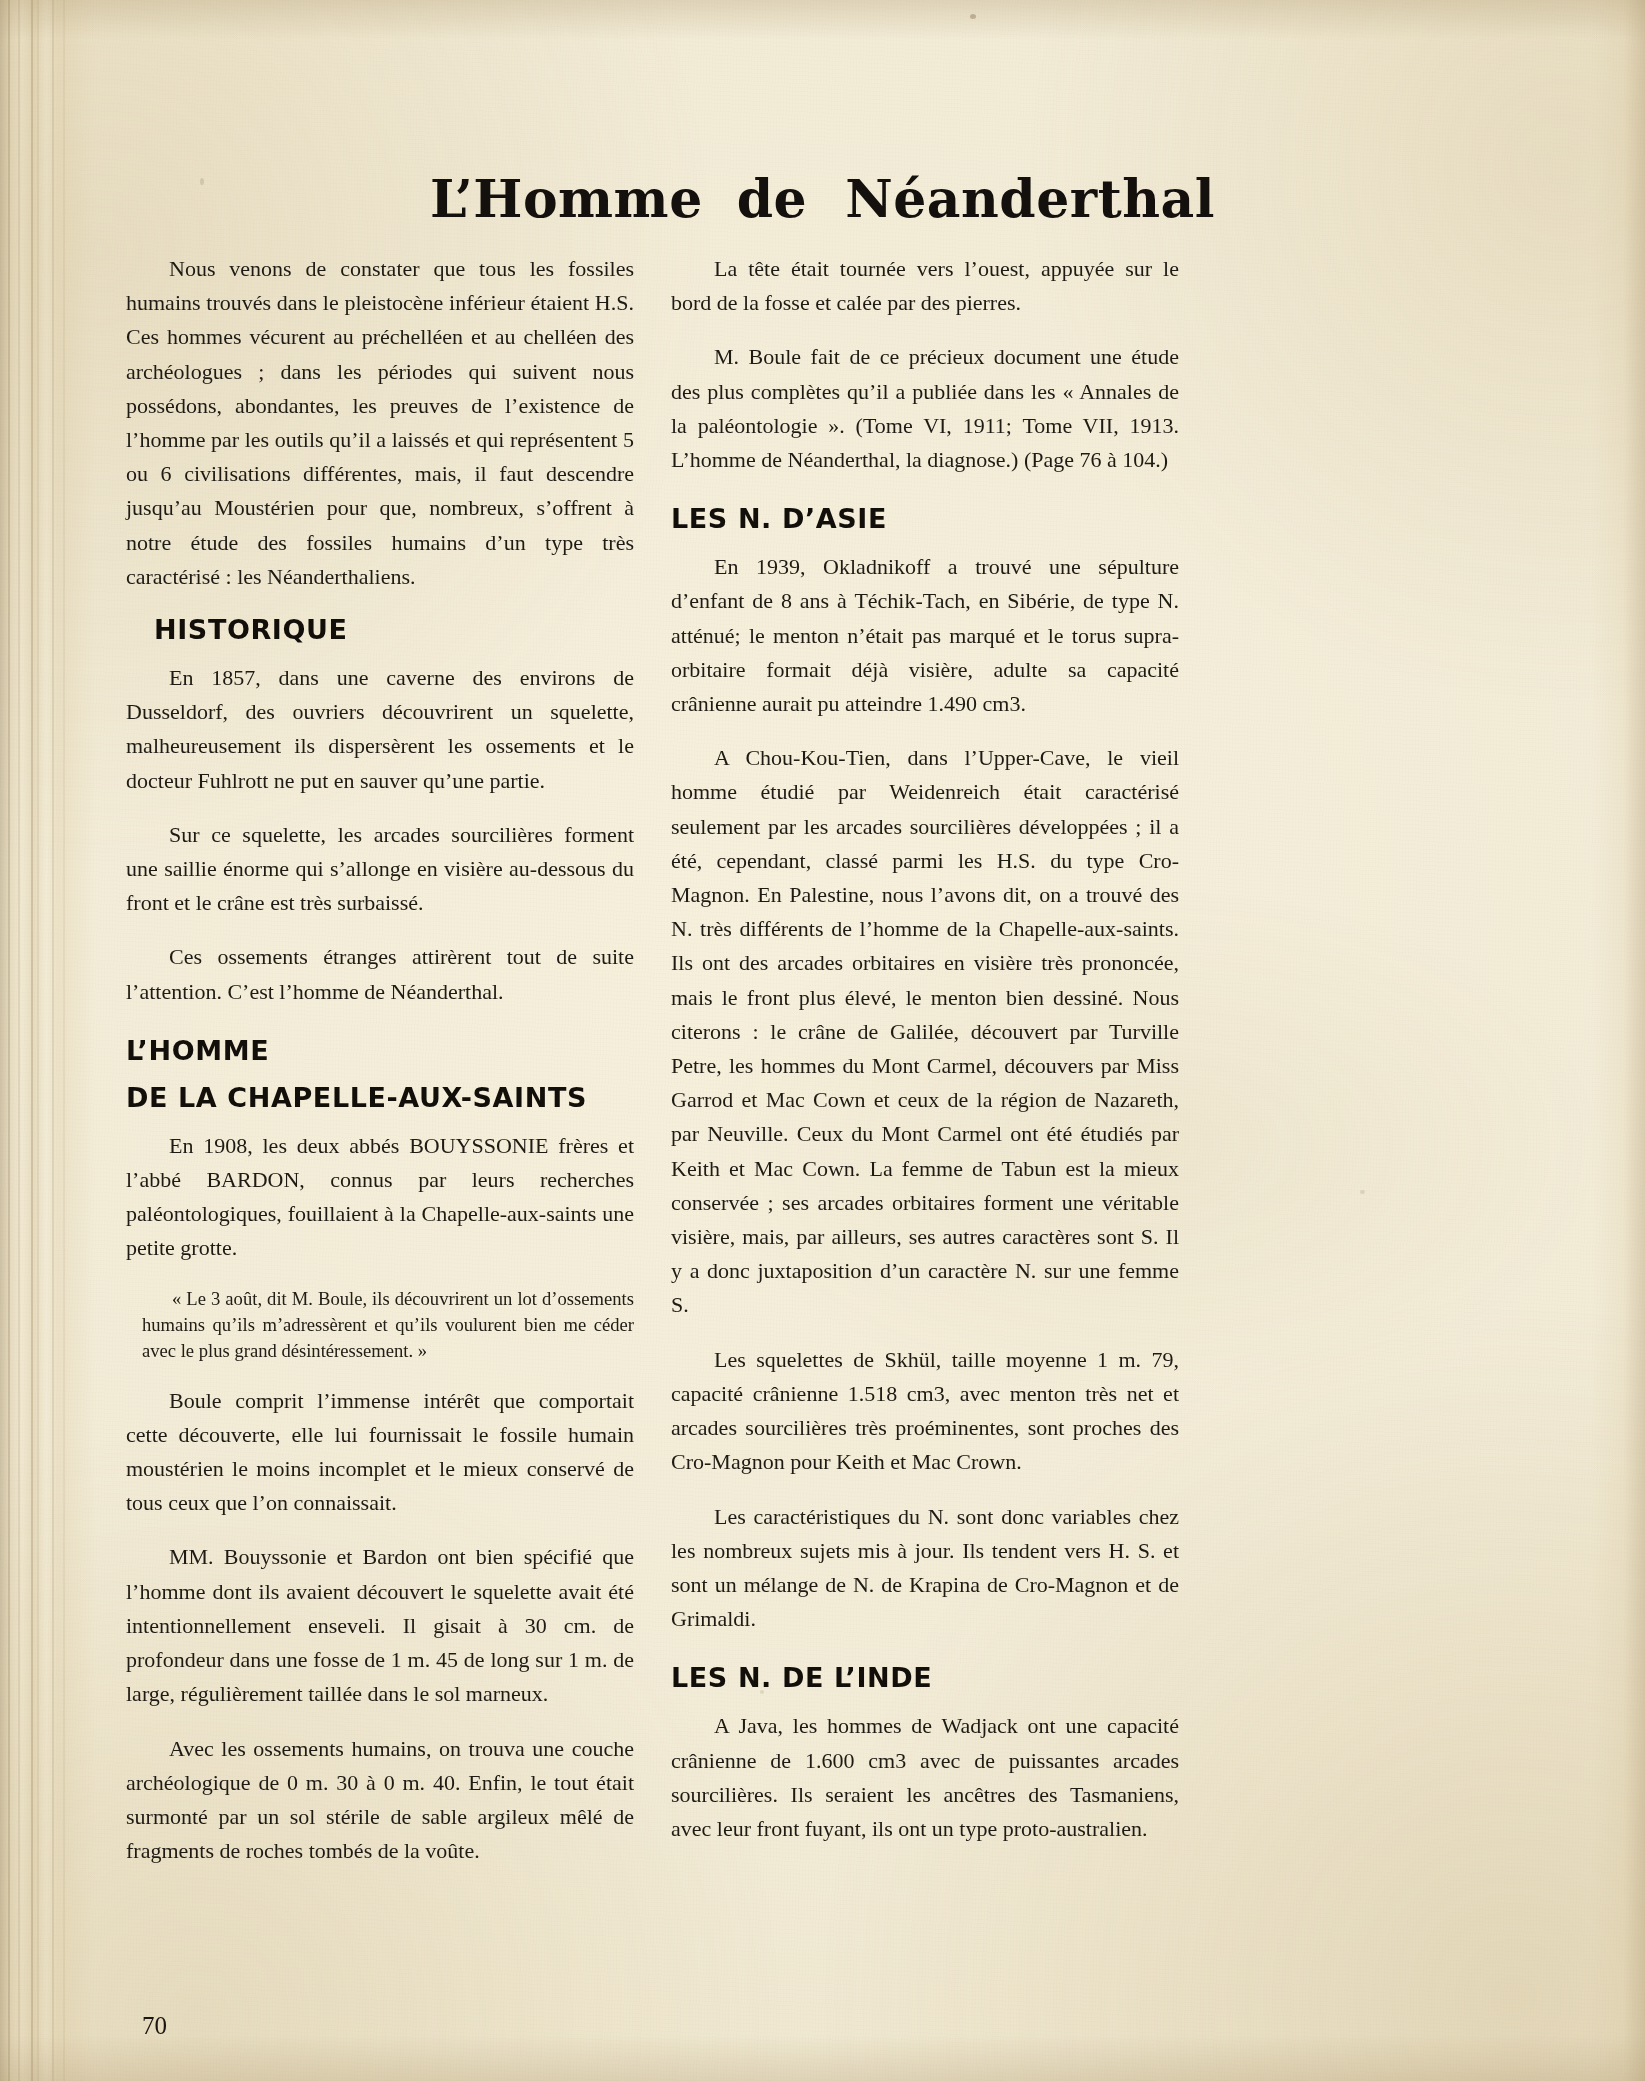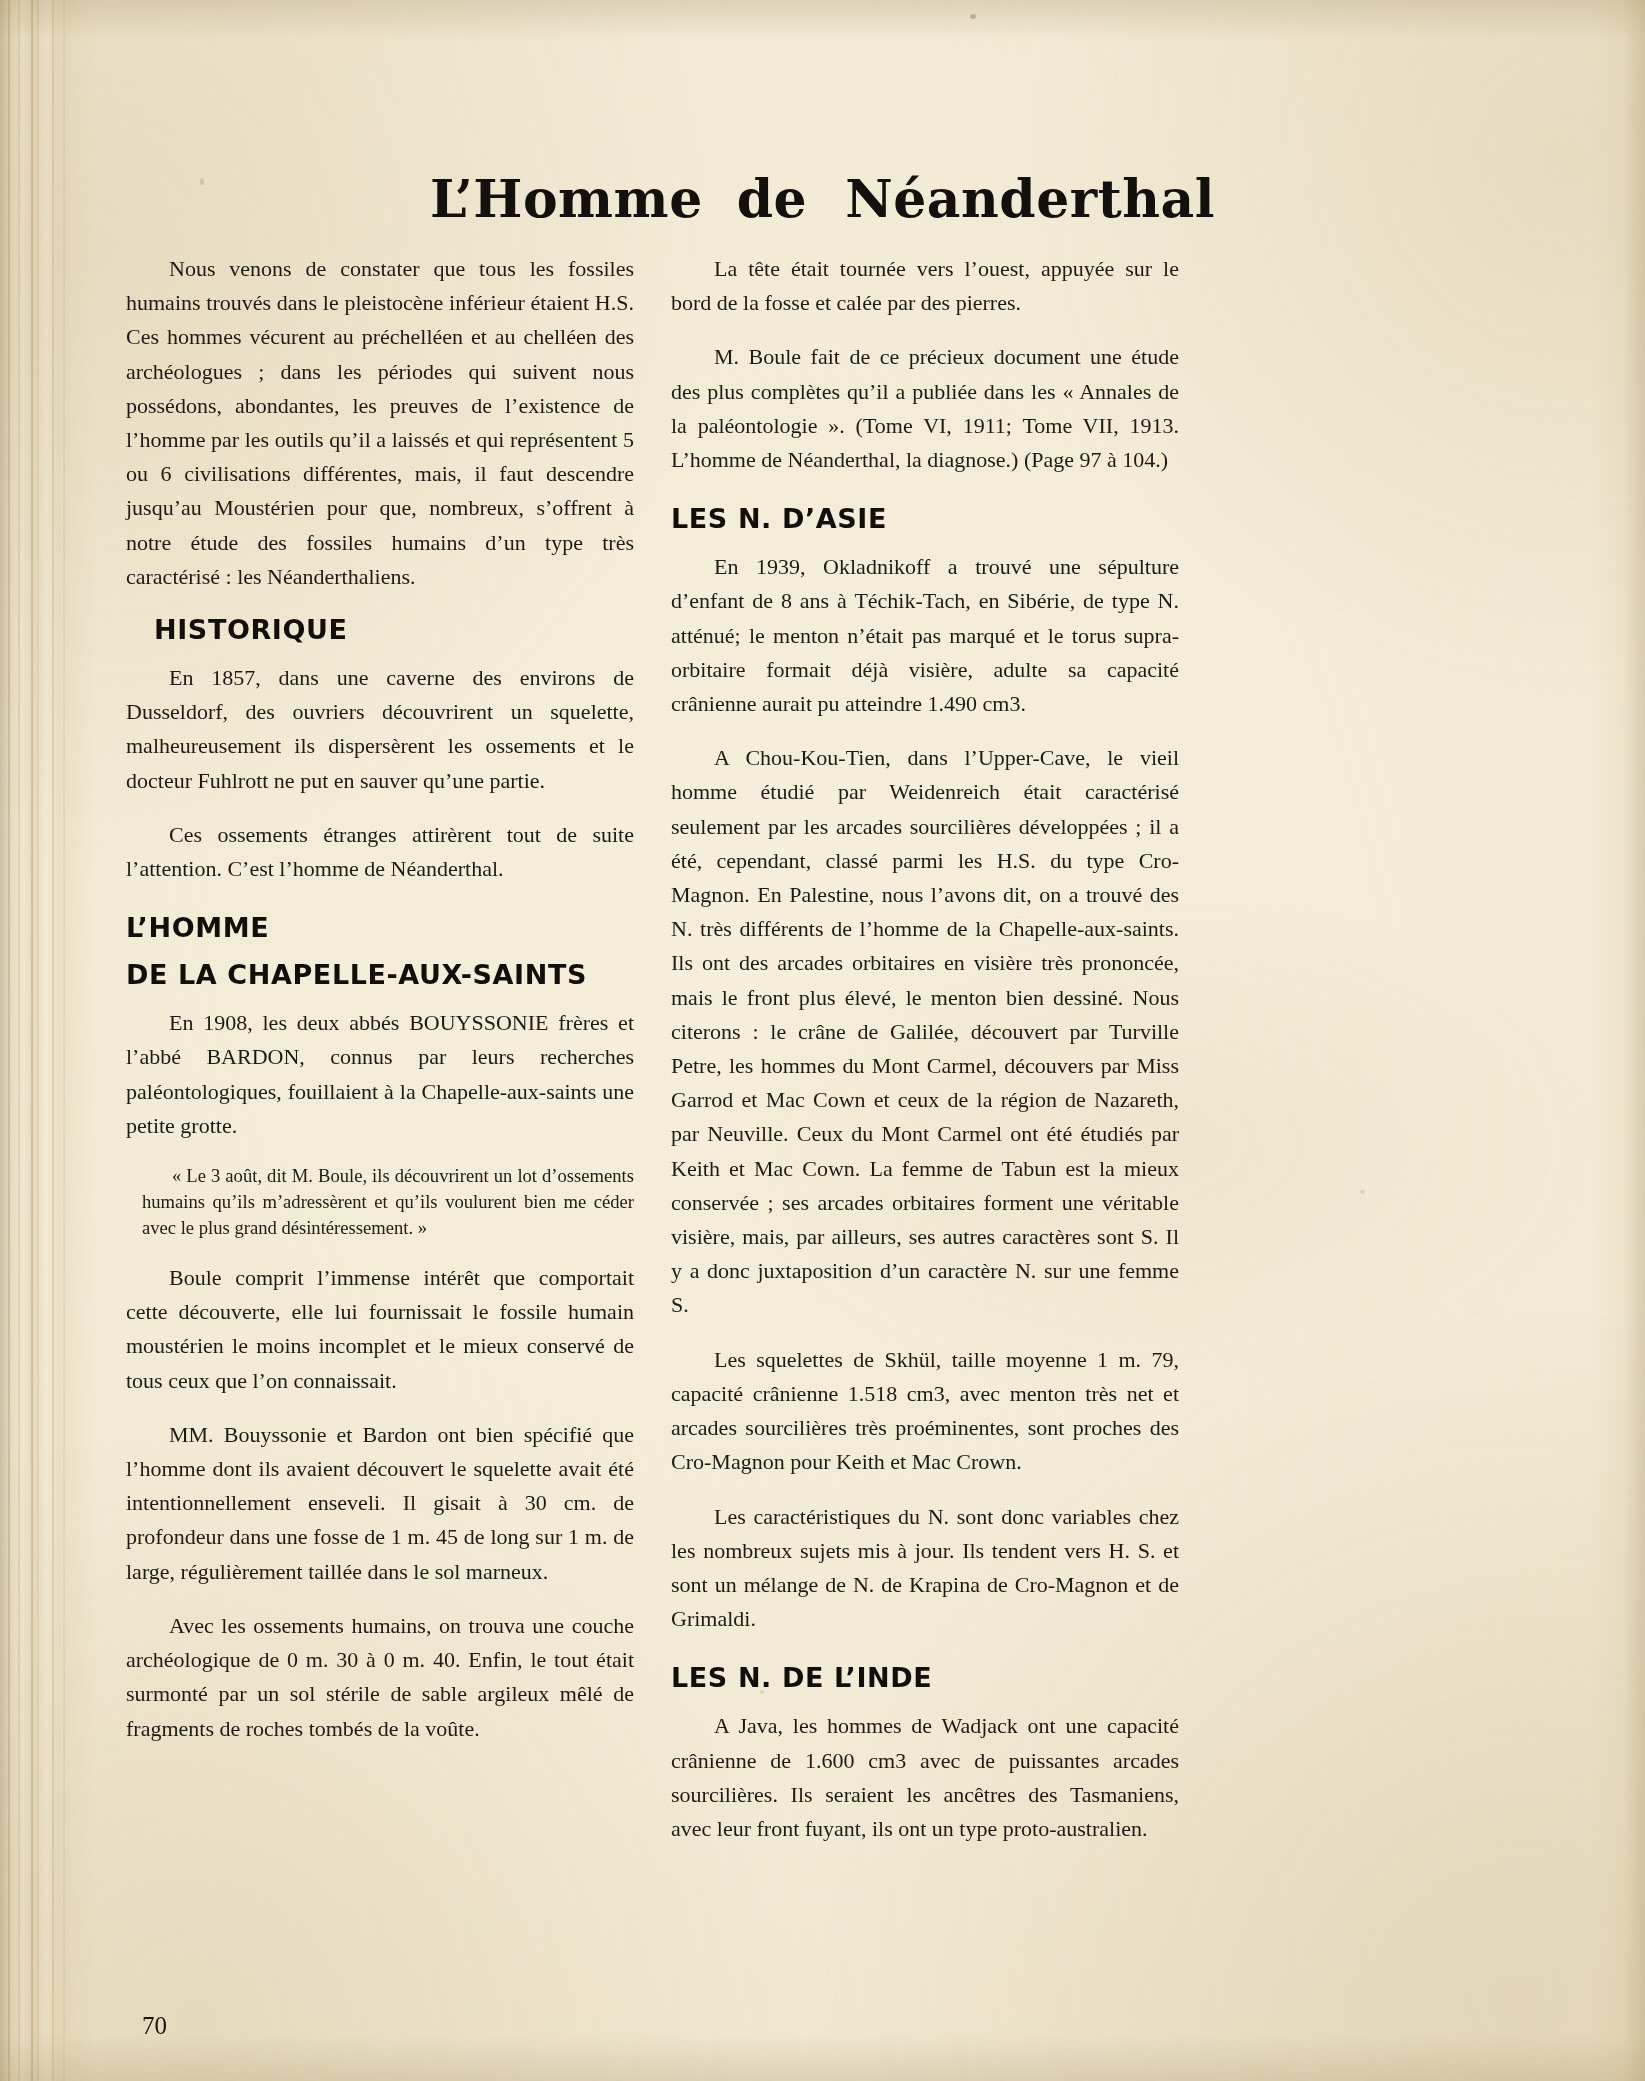--- a/index.html
+++ b/index.html
@@ -191,33 +191,34 @@
     <div class="title">
       <span class="w">L’Homme</span><span class="w sp1">de</span><span class="w sp2">Néanderthal</span>
     </div>
 
     <div class="columns">
 
       <div class="col col-left">
         <p class="para">Nous venons de constater que tous les fossiles humains trouvés dans le pleistocène inférieur étaient H.S. Ces hommes vécurent au préchelléen et au chelléen des archéologues ; dans les périodes qui suivent nous possédons, abondantes, les preuves de l’existence de l’homme par les outils qu’il a laissés et qui représentent 5 ou 6 civilisations différentes, mais, il faut descendre jusqu’au Moustérien pour que, nombreux, s’offrent à notre étude des fossiles humains d’un type très caractérisé : les Néanderthaliens.</p>
         <h2 class="heading first">HISTORIQUE</h2>
         <p class="para">En 1857, dans une caverne des environs de Dusseldorf, des ouvriers découvrirent un squelette, malheureusement ils dispersèrent les ossements et le docteur Fuhlrott ne put en sauver qu’une partie.</p>
+        <p class="para">Sur ce squelette, les arcades sourcilières forment une saillie énorme qui s’allonge en visière au-dessous du front et le crâne est très surbaissé.</p>
         <p class="para">Ces ossements étranges attirèrent tout de suite l’attention. C’est l’homme de Néanderthal.</p>
         <h2 class="heading">L’HOMME</h2>
         <h2 class="heading sub">DE LA CHAPELLE-AUX-SAINTS</h2>
         <p class="para">En 1908, les deux abbés BOUYSSONIE frères et l’abbé BARDON, connus par leurs recherches paléontologiques, fouillaient à la Chapelle-aux-saints une petite grotte.</p>
         <p class="quote">« Le 3 août, dit M. Boule, ils découvrirent un lot d’ossements humains qu’ils m’adressèrent et qu’ils voulurent bien me céder avec le plus grand désintéressement. »</p>
         <p class="para">Boule comprit l’immense intérêt que comportait cette découverte, elle lui fournissait le fossile humain moustérien le moins incomplet et le mieux conservé de tous ceux que l’on connaissait.</p>
         <p class="para">MM. Bouyssonie et Bardon ont bien spécifié que l’homme dont ils avaient découvert le squelette avait été intentionnellement enseveli. Il gisait à 30 cm. de profondeur dans une fosse de 1 m. 45 de long sur 1 m. de large, régulièrement taillée dans le sol marneux.</p>
         <p class="para">Avec les ossements humains, on trouva une couche archéologique de 0 m. 30 à 0 m. 40. Enfin, le tout était surmonté par un sol stérile de sable argileux mêlé de fragments de roches tombés de la voûte.</p>
       </div>
 
       <div class="col col-right">
         <p class="para">La tête était tournée vers l’ouest, appuyée sur le bord de la fosse et calée par des pierres.</p>
-        <p class="para">M. Boule fait de ce précieux document une étude des plus complètes qu’il a publiée dans les « Annales de la paléontologie ». (Tome VI, 1911; Tome VII, 1913. L’homme de Néanderthal, la diagnose.) (Page 97 à 104.)</p>
+        <p class="para">M. Boule fait de ce précieux document une étude des plus complètes qu’il a publiée dans les « Annales de la paléontologie ». (Tome VI, 1911; Tome VII, 1913. L’homme de Néanderthal, la diagnose.) (Page 76 à 104.)</p>
         <h2 class="heading">LES N. D’ASIE</h2>
         <p class="para">En 1939, Okladnikoff a trouvé une sépulture d’enfant de 8 ans à Téchik-Tach, en Sibérie, de type N. atténué; le menton n’était pas marqué et le torus supra-orbitaire formait déjà visière, adulte sa capacité crânienne aurait pu atteindre 1.490 cm3.</p>
         <p class="para">A Chou-Kou-Tien, dans l’Upper-Cave, le vieil homme étudié par Weidenreich était caractérisé seulement par les arcades sourcilières développées ; il a été, cependant, classé parmi les H.S. du type Cro-Magnon. En Palestine, nous l’avons dit, on a trouvé des N. très différents de l’homme de la Chapelle-aux-saints. Ils ont des arcades orbitaires en visière très prononcée, mais le front plus élevé, le menton bien dessiné. Nous citerons : le crâne de Galilée, découvert par Turville Petre, les hommes du Mont Carmel, découvers par Miss Garrod et Mac Cown et ceux de la région de Nazareth, par Neuville. Ceux du Mont Carmel ont été étudiés par Keith et Mac Cown. La femme de Tabun est la mieux conservée ; ses arcades orbitaires forment une véritable visière, mais, par ailleurs, ses autres caractères sont S. Il y a donc juxtaposition d’un caractère N. sur une femme S.</p>
         <p class="para">Les squelettes de Skhül, taille moyenne 1 m. 79, capacité crânienne 1.518 cm3, avec menton très net et arcades sourcilières très proéminentes, sont proches des Cro-Magnon pour Keith et Mac Crown.</p>
         <p class="para">Les caractéristiques du N. sont donc variables chez les nombreux sujets mis à jour. Ils tendent vers H. S. et sont un mélange de N. de Krapina de Cro-Magnon et de Grimaldi.</p>
         <h2 class="heading">LES N. DE L’INDE</h2>
         <p class="para">A Java, les hommes de Wadjack ont une capacité crânienne de 1.600 cm3 avec de puissantes arcades sourcilières. Ils seraient les ancêtres des Tasmaniens, avec leur front fuyant, ils ont un type proto-australien.</p>
       </div>
 
     </div>

